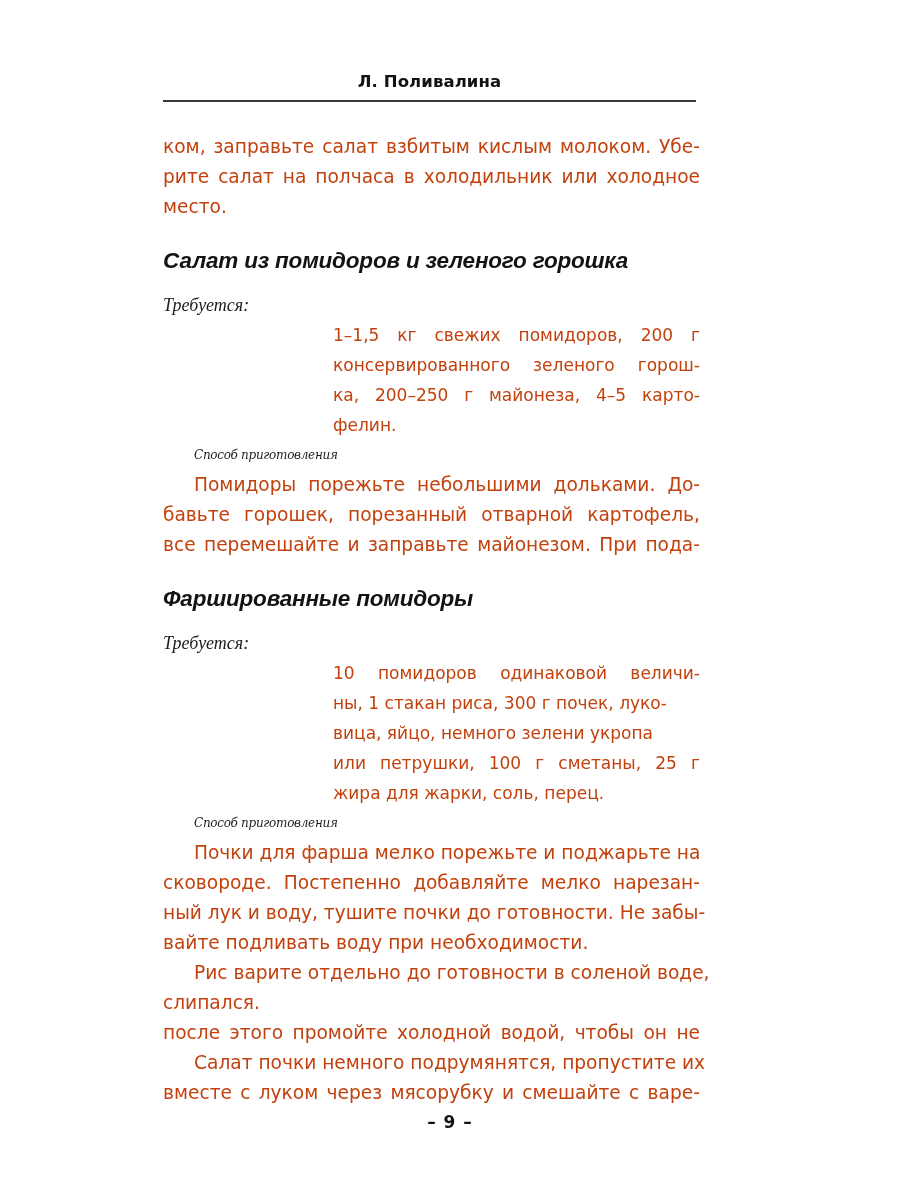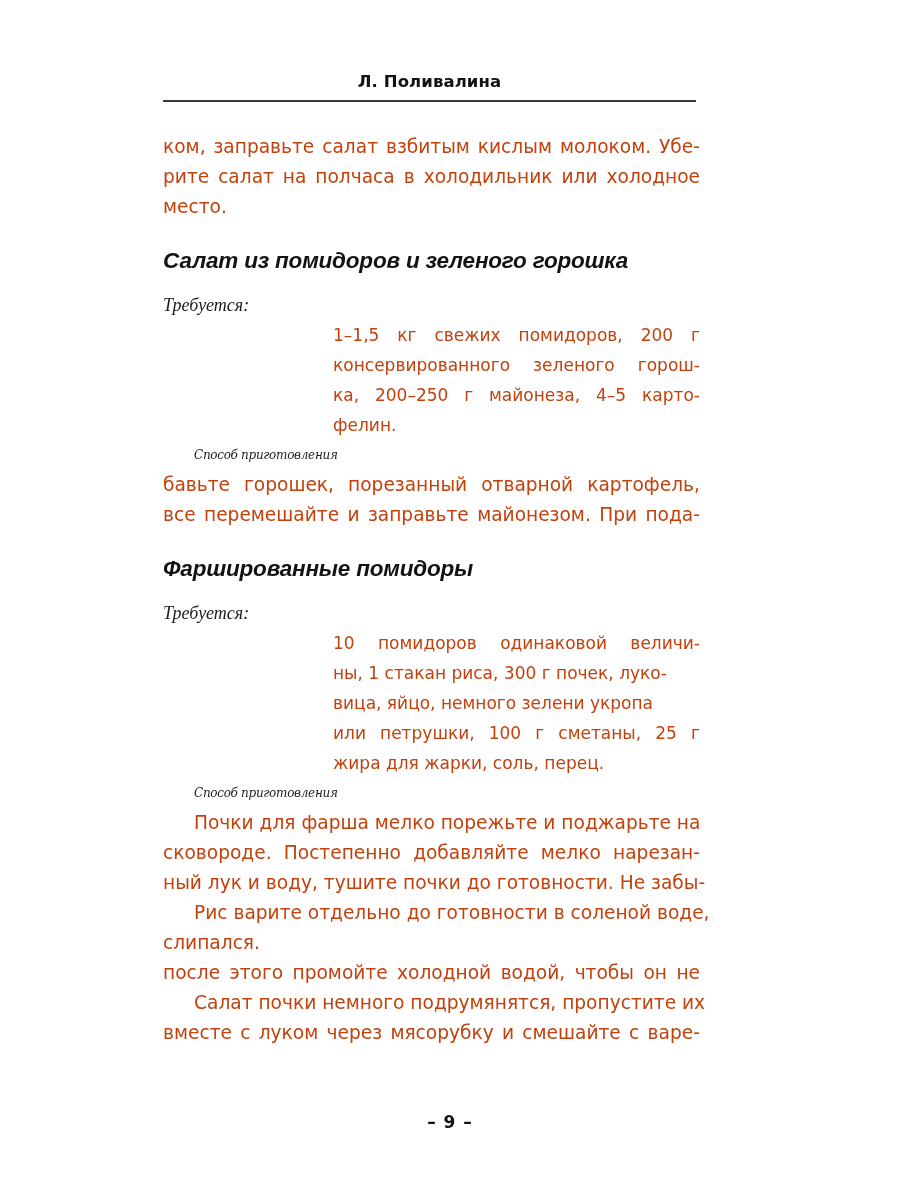--- a/index.html
+++ b/index.html
@@ -152,20 +152,21 @@
           <div class="sp-14"></div>
           <div class="requires">Требуется:</div>
           <div class="ingredients">
             <div class="line just"><span>1–1,5</span><span>кг</span><span>свежих</span><span>помидоров,</span><span>200</span><span>г</span></div>
             <div class="line just"><span>консервированного</span><span>зеленого</span><span>горош-</span></div>
             <div class="line just"><span>ка,</span><span>200–250</span><span>г</span><span>майонеза,</span><span>4–5</span><span>карто-</span></div>
             <div class="line last"><span>фелин.</span></div>
           </div>
           <div class="method-label">Способ приготовления</div>
           <div class="para">
+            <div class="line just indent"><span>Помидоры</span><span>порежьте</span><span>небольшими</span><span>дольками.</span><span>До-</span></div>
             <div class="line just"><span>бавьте</span><span>горошек,</span><span>порезанный</span><span>отварной</span><span>картофель,</span></div>
             <div class="line just"><span>все</span><span>перемешайте</span><span>и</span><span>заправьте</span><span>майонезом.</span><span>При</span><span>пода-</span></div>
           </div>
           <div class="sp-24"></div>
         </div>
         <div>
           <div class="recipe-heading">Фаршированные помидоры</div>
           <div class="sp-14"></div>
           <div class="requires">Требуется:</div>
           <div class="ingredients">
@@ -173,20 +174,21 @@
             <div class="line last"><span>ны, 1 стакан риса, 300 г почек, луко-</span></div>
             <div class="line last"><span>вица, яйцо, немного зелени укропа</span></div>
             <div class="line just"><span>или</span><span>петрушки,</span><span>100</span><span>г</span><span>сметаны,</span><span>25</span><span>г</span></div>
             <div class="line last"><span>жира для жарки, соль, перец.</span></div>
           </div>
           <div class="method-label">Способ приготовления</div>
           <div class="para">
             <div class="line last indent"><span>Почки для фарша мелко порежьте и поджарьте на</span></div>
             <div class="line just"><span>сковороде.</span><span>Постепенно</span><span>добавляйте</span><span>мелко</span><span>нарезан-</span></div>
             <div class="line last"><span>ный лук и воду, тушите почки до готовности. Не забы-</span></div>
+            <div class="line last"><span>вайте подливать воду при необходимости.</span></div>
           </div>
           <div class="para">
             <div class="line last indent"><span>Рис варите отдельно до готовности в соленой воде,</span></div>
             <div class="line last"><span>слипался.</span></div>
             <div class="line just"><span>после</span><span>этого</span><span>промойте</span><span>холодной</span><span>водой,</span><span>чтобы</span><span>он</span><span>не</span></div>
           </div>
           <div class="para">
             <div class="line last indent"><span>Салат почки немного подрумянятся, пропустите их</span></div>
             <div class="line just"><span>вместе</span><span>с</span><span>луком</span><span>через</span><span>мясорубку</span><span>и</span><span>смешайте</span><span>с</span><span>варе-</span></div>
           </div>

